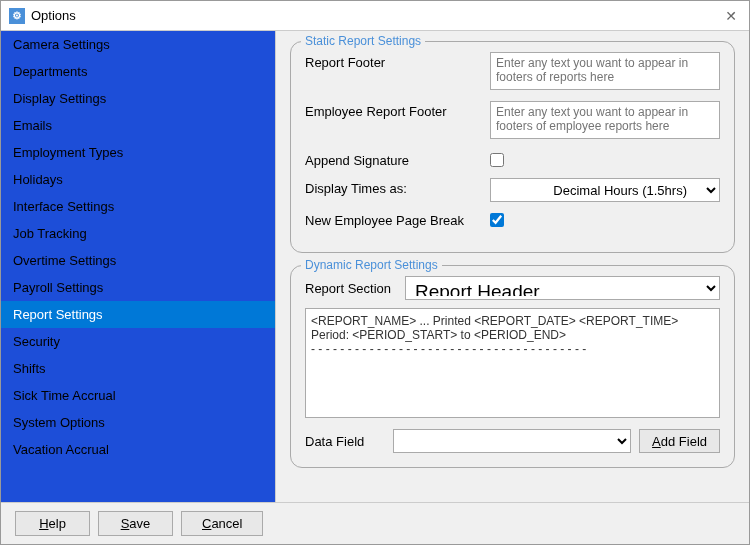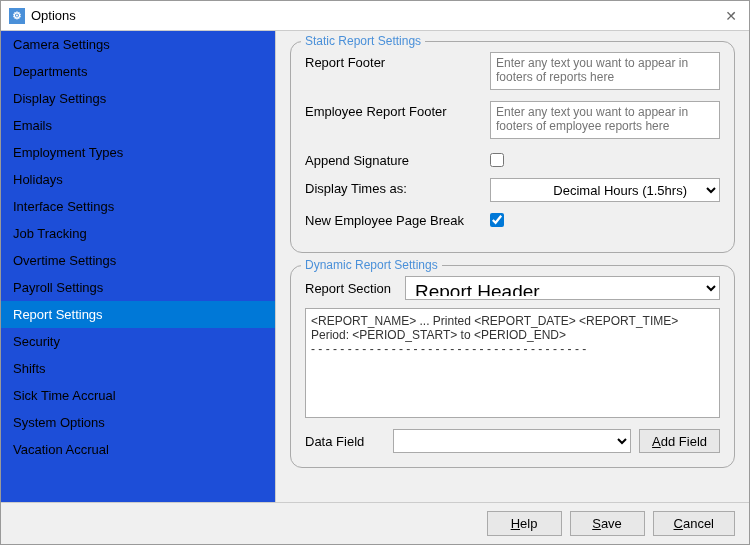--- a/index.html
+++ b/index.html
@@ -194,21 +194,20 @@
       font-size: 13px;
       font-family: inherit;
       cursor: pointer;
       height: 24px;
       white-space: nowrap;
     }
     .bottom-bar {
       border-top: 1px solid #ccc;
       padding: 8px 14px;
       display: flex;
-      justify-content: flex-end;
       gap: 8px;
       background: #f0f0f0;
     }
     .bottom-btn {
       padding: 4px 20px;
       border: 1px solid #aaa;
       background: #e8e8e8;
       font-size: 13px;
       font-family: inherit;
       cursor: pointer;

